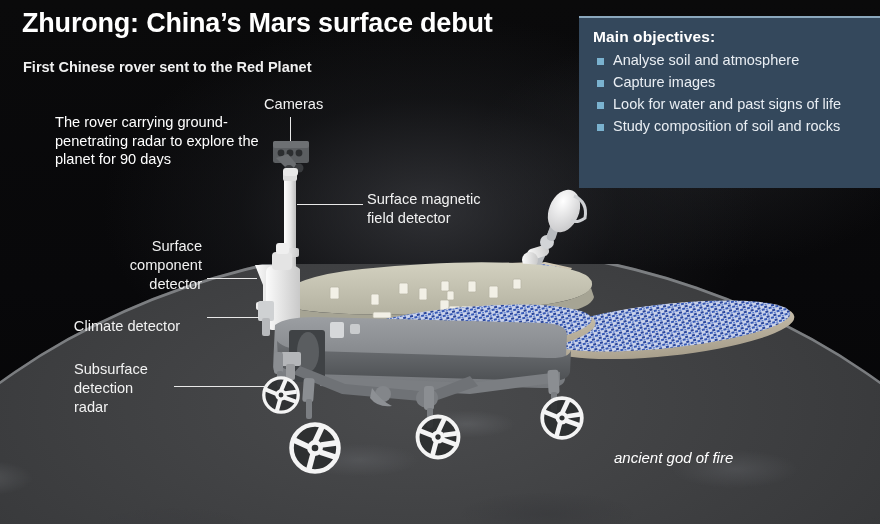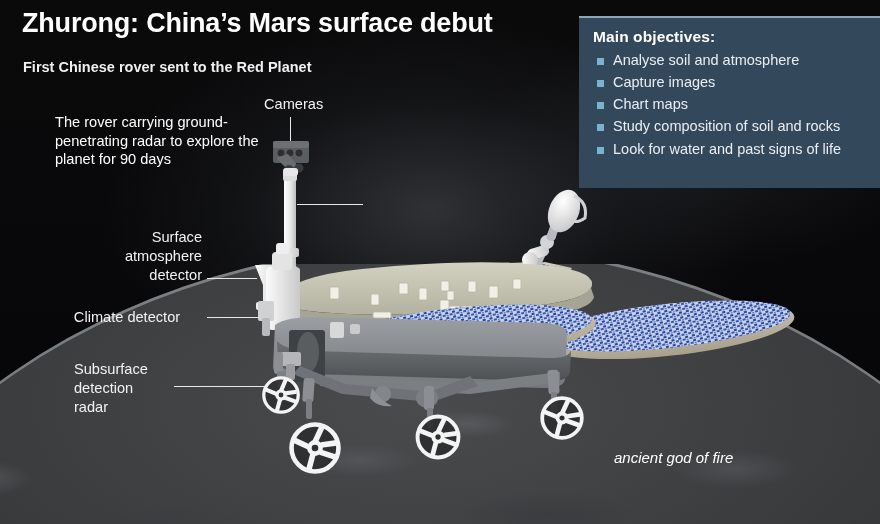--- a/index.html
+++ b/index.html
@@ -52,21 +52,21 @@
   .obj-list{list-style:none;margin:0;padding:0;}
   .obj-item{display:flex;align-items:flex-start;margin:0 0 3px 0;}
   .obj-bullet{width:7px;height:7px;background:#7ab2cf;margin:7px 9px 0 4px;flex:0 0 auto;}
   .obj-text{color:#e9eef3;font-size:14.5px;line-height:1.32;}
   
   .headline{position:absolute;left:22px;top:8px;color:#fff;font-size:27px;font-weight:bold;letter-spacing:-.2px;}
   .subhead{position:absolute;left:23px;top:49px;color:#f0f0f0;font-size:14.5px;font-weight:bold;margin-top:10px;}
   
   .intro{position:absolute;left:35px;top:113px;width:215px;color:#ffffff;font-size:14.6px;font-weight:normal;line-height:1.28;margin-left:20px;}
   .lbl{position:absolute;color:#f2f2f2;font-size:14.6px;line-height:1.3;}
-  .lbl.r{text-align:right;}
+  .lbl.r{text-align:right;margin-top:9px;}
   .leader{position:absolute;background:#e8e8e8;}
   .leader.h{height:1px;}
   .leader.v{width:1px;}
   .caption{position:absolute;left:614px;top:448px;color:#ffffff;font-size:15px;line-height:1.35;font-style:italic;}
   .caption .c1{font-weight:bold;display:block;}
   .caption .c2{display:block;}
   
   .rover{position:absolute;left:0;top:0;width:880px;height:524px;}
 </style>
 </head>
@@ -308,41 +308,41 @@
       <li class="obj-item">
         <span class="obj-bullet"></span>
         <span class="obj-text">Analyse soil and atmosphere</span>
       </li>
       <li class="obj-item">
         <span class="obj-bullet"></span>
         <span class="obj-text">Capture images</span>
       </li>
       <li class="obj-item">
         <span class="obj-bullet"></span>
-        <span class="obj-text">Chart maps</span>
+        <span class="obj-text">Look for water and past signs of life</span>
       </li>
       <li class="obj-item">
         <span class="obj-bullet"></span>
         <span class="obj-text">Study composition of soil and rocks</span>
       </li>
-      <li class="obj-item">
-        <span class="obj-bullet"></span>
-        <span class="obj-text">Look for water and past signs of life</span>
-      </li>
     </ul>
   </div>
 
   <div class="lbl" style="left:264px;top:95px;">Cameras</div>
   <div class="leader v" style="left:290px;top:117px;height:24px;"></div>
 
+  <div class="lbl" style="left:367px;top:190px;width:150px;">
+    <span>Surface magnetic</span><br>
+    <span>field detector</span>
+  </div>
   <div class="leader h" style="left:297px;top:204px;width:66px;"></div>
 
   <div class="lbl r" style="left:70px;top:228px;width:132px;">
     <span>Surface</span><br>
-    <span>atmosphere</span><br>
+    <span>component</span><br>
     <span>detector</span>
   </div>
   <div class="leader h" style="left:207px;top:278px;width:50px;"></div>
 
   <div class="lbl r" style="left:52px;top:308px;width:150px;text-align:center;">Climate detector</div>
   <div class="leader h" style="left:207px;top:317px;width:52px;"></div>
 
   <div class="lbl" style="left:74px;top:360px;width:130px;">
     <span>Subsurface</span><br>
     <span>detection</span><br>

